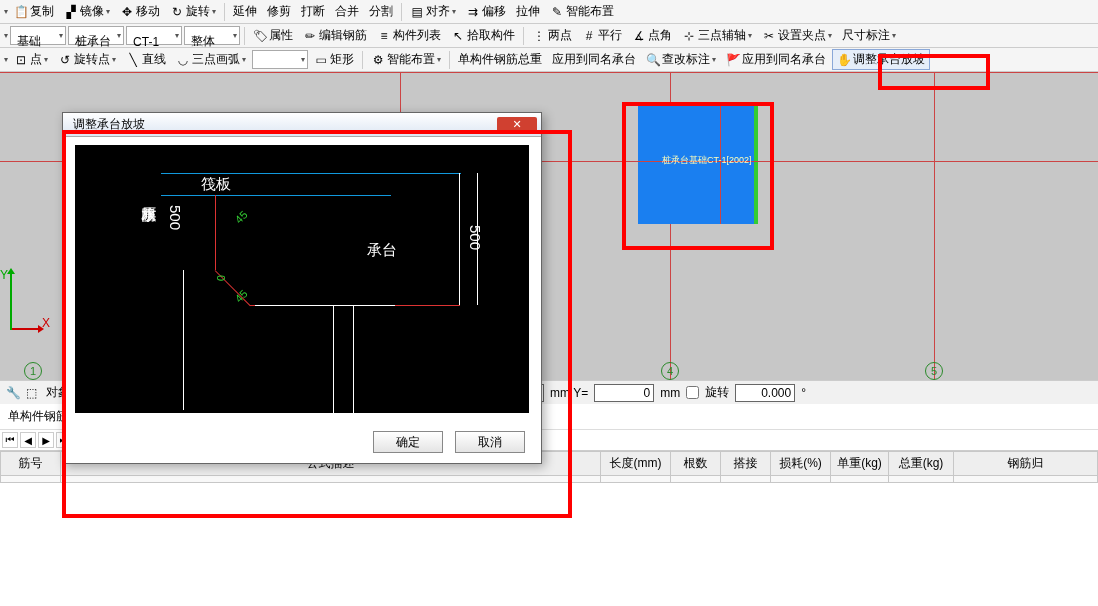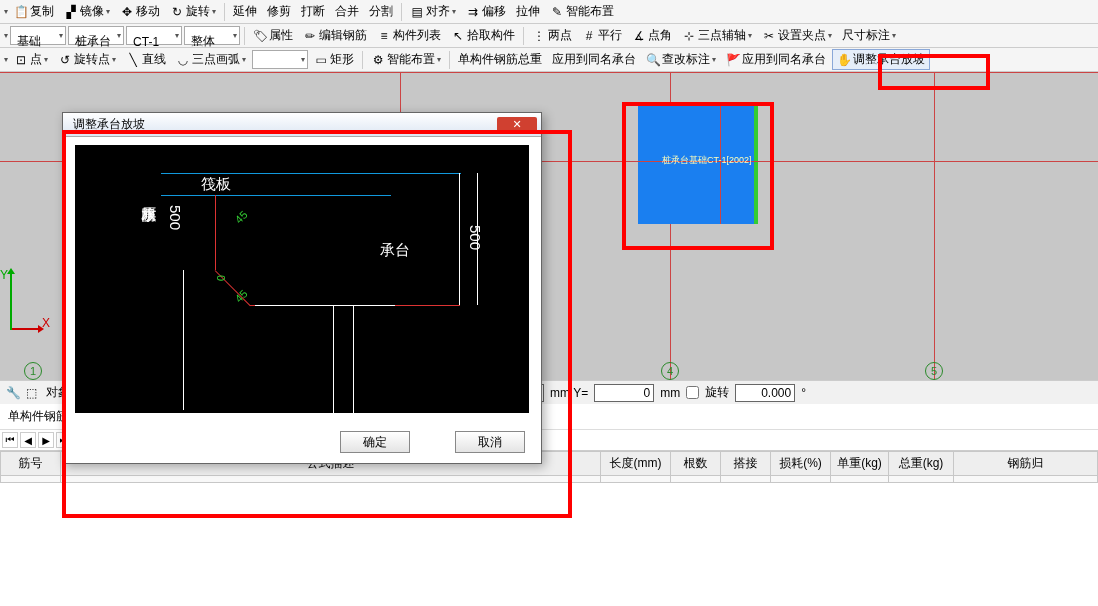--- a/index.html
+++ b/index.html
@@ -40,21 +40,21 @@
   .dialog-body { padding: 8px 12px; }
   .radio-row { display: flex; gap: 140px; margin-bottom: 6px; align-items: center; }
   .radio-row label { display: flex; align-items: center; gap: 4px; font-size: 12px; }
   .diagram-box { width: 100%; height: 268px; background: #000; position: relative; }
   .d-line { position: absolute; background: #19d; }
   .d-line-r { position: absolute; background: #d33; }
   .d-text { position: absolute; color: #fff; font-size: 15px; }
   .d-text-v { writing-mode: vertical-rl; }
   .d-green { color: #3c3; font-size: 11px; }
   .dialog-footer { display: flex; justify-content: flex-end; gap: 12px; padding: 10px 16px; }
-  .dlg-btn { width: 70px; height: 22px; border: 1px solid #888; background: linear-gradient(#fff,#e4e4e4); font-size: 12px; cursor: pointer; margin-left: 33px; }
+  .dlg-btn { width: 70px; height: 22px; border: 1px solid #888; background: linear-gradient(#fff,#e4e4e4); font-size: 12px; cursor: pointer; }
   .small-label { position:absolute; font-size:11px; color:#888; }
   .cross-h { position:absolute; height:1px; background:#c44; }
   .cross-v { position:absolute; width:1px; background:#c44; }
 </style>
 </head>
 <body>
 
 <div class="toolbar-row">
   <span class="chev">▾</span>
   <button class="tool-btn">
@@ -329,21 +329,21 @@
 
       <div class="d-text d-green" style="left:160px;top:66px;transform:rotate(-45deg)">45</div>
 
       <div class="d-line-r" style="left:140px;top:50px;width:1px;height:75px"></div>
       <div class="d-line-r" style="left:140px;top:125px;width:50px;height:1px;transform-origin:left;transform:rotate(45deg)"></div>
       <div class="d-line-r" style="left:175px;top:160px;width:210px;height:1px"></div>
 
       <div class="d-text d-text-v d-green" style="left:140px;top:130px">0</div>
       <div class="d-text d-green" style="left:160px;top:145px;transform:rotate(-45deg)">45</div>
 
-      <div class="d-text" style="left:305px;top:96px">承台</div>
+      <div class="d-text" style="left:292px;top:96px">承台</div>
 
       <div class="d-text d-text-v" style="left:392px;top:80px">500</div>
 
       <div style="position:absolute;left:108px;top:125px;width:1px;height:140px;background:#fff"></div>
       <div style="position:absolute;left:180px;top:160px;width:140px;height:1px;background:#fff"></div>
       <div style="position:absolute;left:258px;top:160px;width:1px;height:108px;background:#fff"></div>
       <div style="position:absolute;left:278px;top:160px;width:1px;height:108px;background:#fff"></div>
       <div style="position:absolute;left:384px;top:28px;width:1px;height:132px;background:#fff"></div>
       <div style="position:absolute;left:402px;top:28px;width:1px;height:132px;background:#fff"></div>
     </div>

